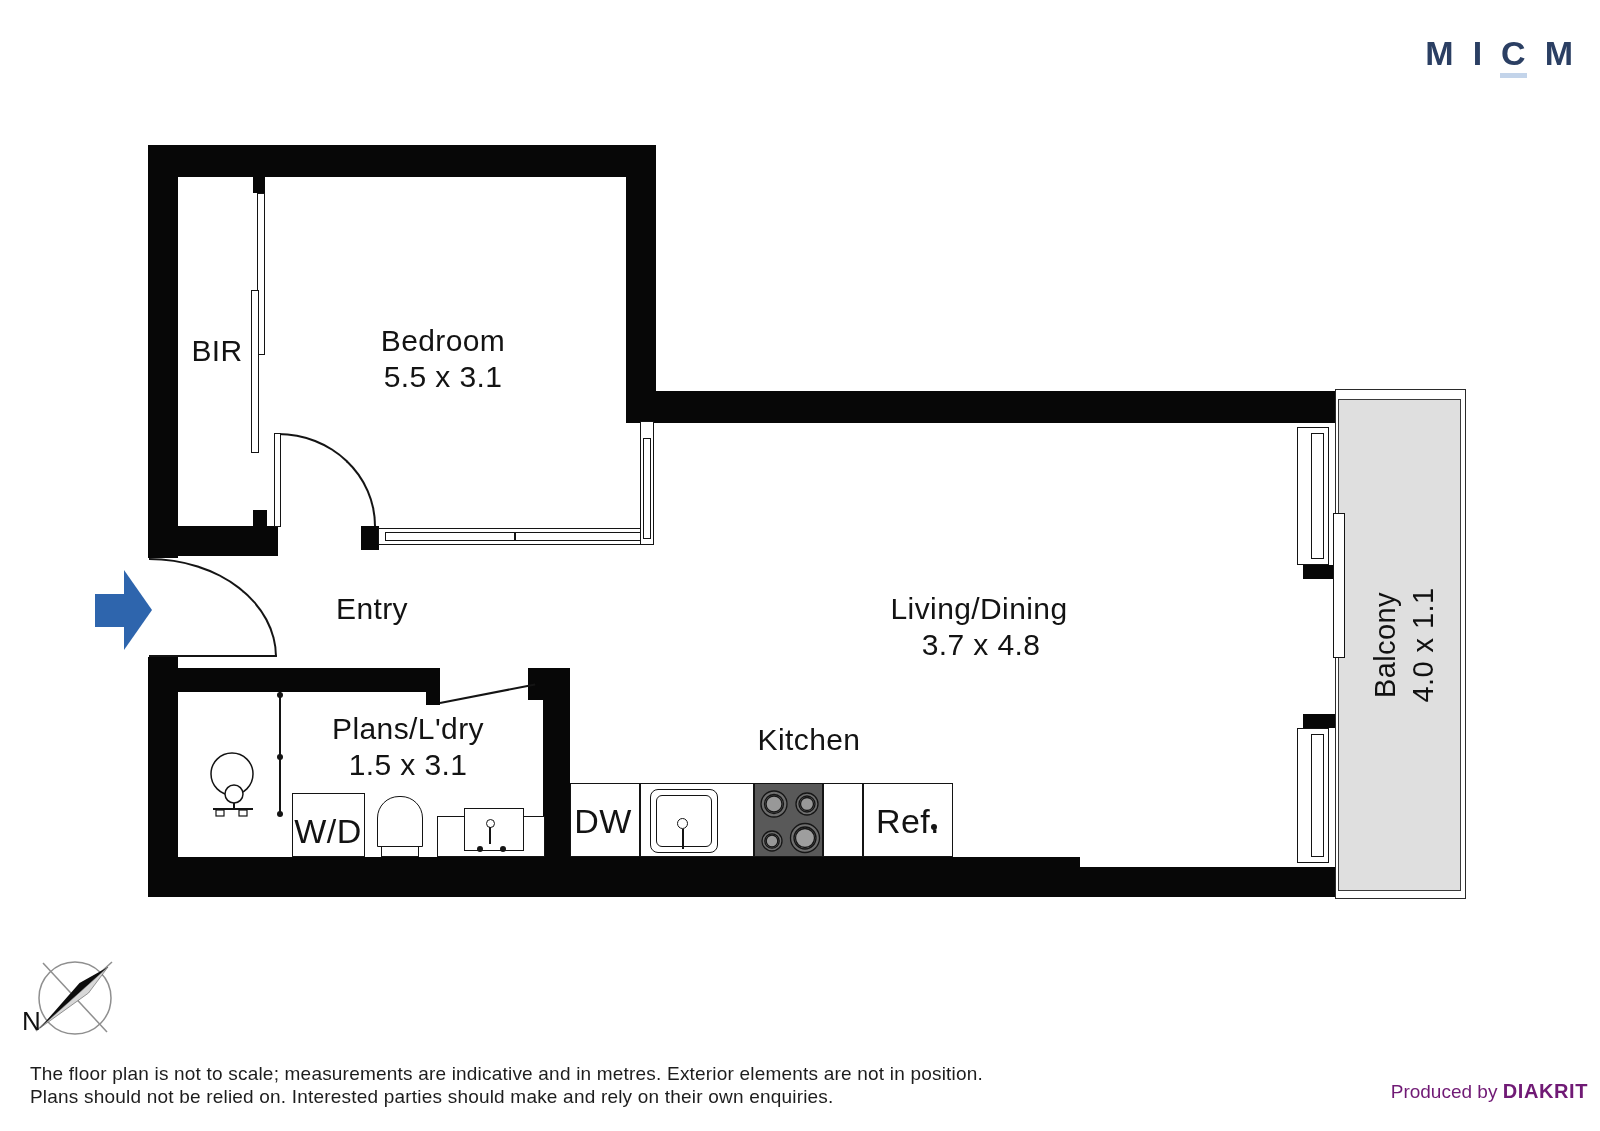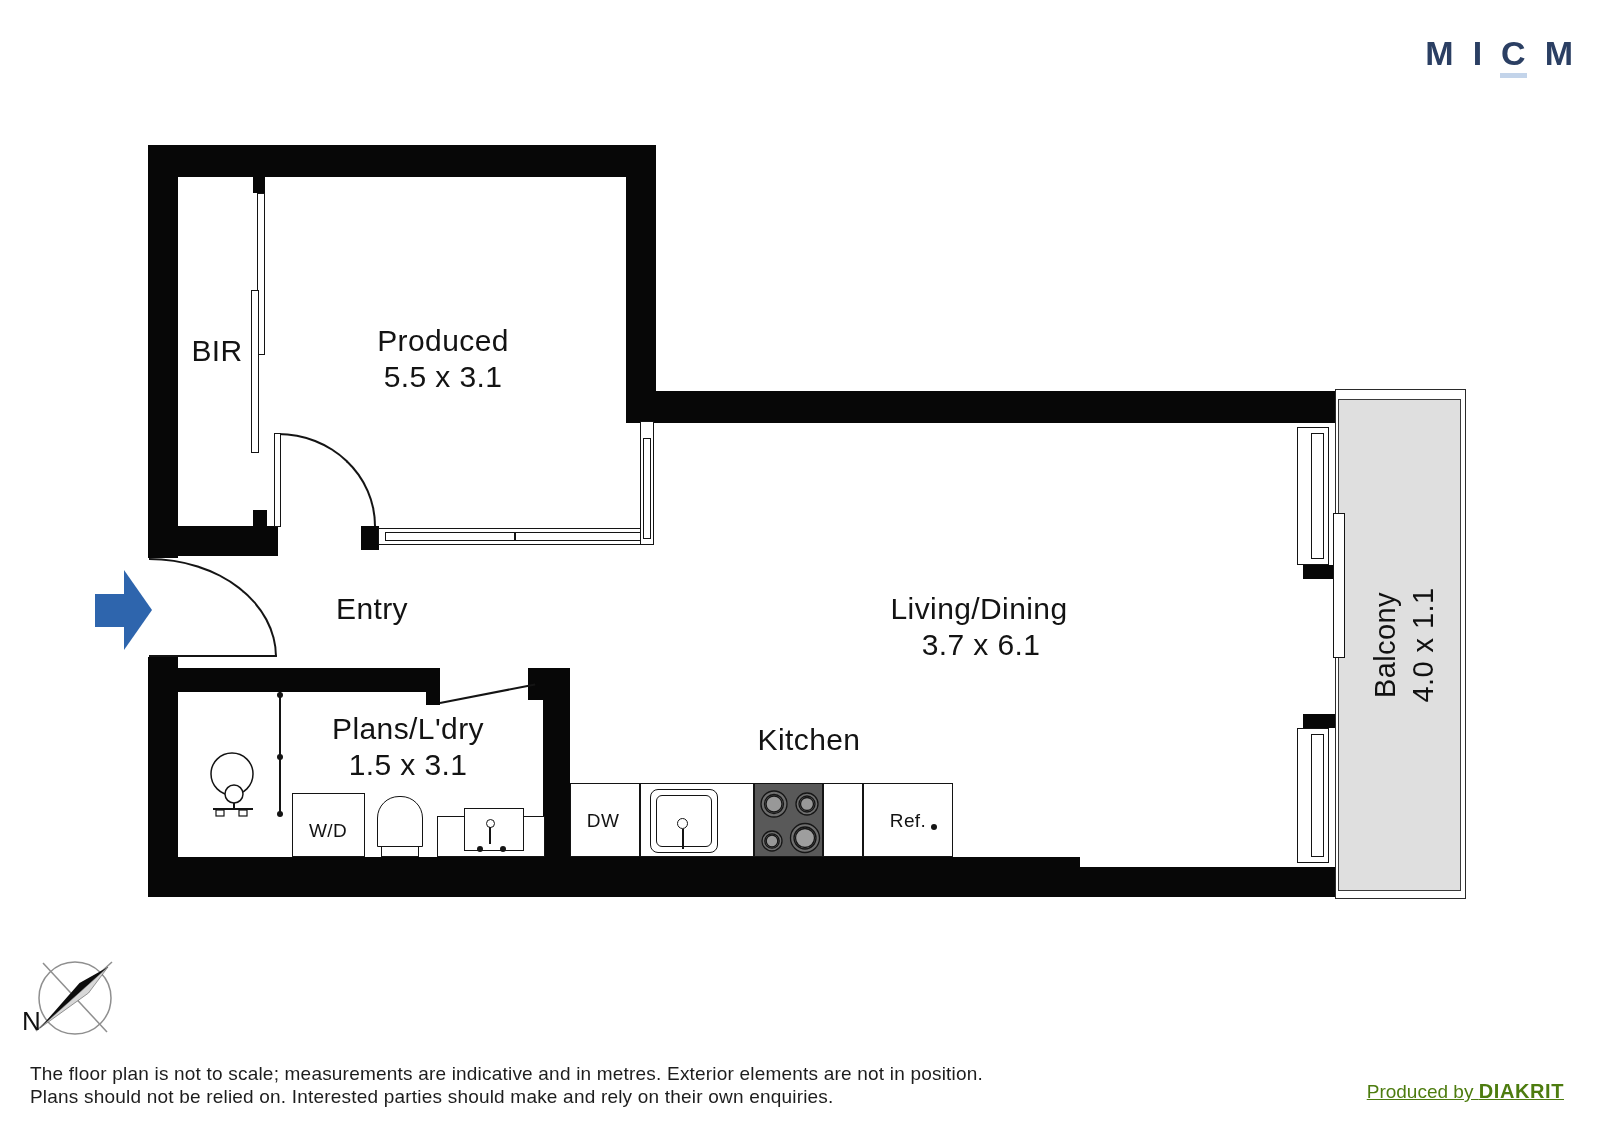--- a/index.html
+++ b/index.html
@@ -6,21 +6,21 @@
   #canvas{
     position:relative;width:1600px;height:1131px;background:#ffffff;overflow:hidden;
     font-family:"Liberation Sans", sans-serif;color:#111;
   }
   .w{position:absolute;background:#070707;}
   .box{position:absolute;background:#fff;border:1.5px solid #141414;box-sizing:border-box;}
   .thin{border-width:1px;}
   .line{position:absolute;background:#141414;}
   .dot{position:absolute;background:#141414;border-radius:50%;width:6px;height:6px;}
   .label{position:absolute;transform:translate(-50%,-50%);font-size:30px;letter-spacing:.4px;color:#131313;white-space:nowrap;}
-  .label.small{font-size:19px;}
+  .label.small{font-size:34px;}
   .arc{position:absolute;background:#fff;box-sizing:border-box;
        border-top:2px solid #141414;border-right:2px solid #141414;
        border-top-right-radius:100% 100%;}
   #entry-door{border-bottom:2px solid #141414;}
   #balcony-outer{position:absolute;left:1335px;top:389px;width:131px;height:510px;
        border:1.5px solid #2a2a2a;box-sizing:border-box;background:#fff;}
   #balcony-deck{position:absolute;left:2px;top:9px;right:4px;bottom:7px;
        background:#dfdfdf;border:1px solid #3a3a3a;}
   #balcony-label{position:absolute;left:1404px;top:645px;transform:translate(-50%,-50%) rotate(-90deg);
        text-align:center;font-size:29px;line-height:38px;letter-spacing:.4px;white-space:nowrap;}
@@ -28,21 +28,21 @@
        background:#595959;border:1.5px solid #141414;box-sizing:border-box;}
   .ring{position:absolute;border:1.5px solid #141414;border-radius:50%;background:#fff;box-sizing:border-box;}
   #entry-arrow-tail{position:absolute;left:95px;top:594px;width:30px;height:33px;background:#2e65ad;}
   #entry-arrow-head{position:absolute;left:124px;top:570px;width:0;height:0;
        border-top:40px solid transparent;border-bottom:40px solid transparent;border-left:28px solid #2e65ad;}
   #logo{position:absolute;top:36px;right:27px;display:flex;gap:19px;
        font-size:34px;font-weight:bold;color:#2b3f63;letter-spacing:0;}
   .logo-letter{position:relative;line-height:1;}
   .logo-c::after{content:"";position:absolute;left:-1px;right:-1px;bottom:-8px;height:5px;background:#c3d4ea;}
   .footer-line{position:absolute;left:30px;font-size:19px;color:#1d1d1d;letter-spacing:.2px;}
-  #produced{position:absolute;right:36px;top:1080px;font-size:19px;color:#4d7c0f;text-decoration:underline;}
+  #produced{position:absolute;right:12px;top:1080px;font-size:19px;color:#701a75;}
   #produced b{font-size:20px;letter-spacing:.6px;}
   #compass-n{position:absolute;left:22px;top:1006px;font-size:26px;font-weight:500;color:#111;}
   svg{position:absolute;overflow:visible;}
 </style>
 </head>
 <body>
 
 <div id="canvas">
 
   <div class="w" style="left:148px;top:145px;width:507px;height:32px;"></div>
@@ -149,25 +149,25 @@
     </svg>
   </div>
 
   <div class="box" style="left:823px;top:783px;width:40px;height:74px;"></div>
 
   <div class="box" style="left:863px;top:783px;width:90px;height:74px;"></div>
   <div class="label small" style="left:908px;top:821px;">Ref.</div>
   <div class="dot" style="left:931px;top:824px;"></div>
 
   <div class="label" style="left:217px;top:351px;">BIR</div>
-  <div class="label" style="left:443px;top:341px;">Produced</div>
+  <div class="label" style="left:443px;top:341px;">Bedroom</div>
   <div class="label" style="left:443px;top:377px;">5.5 x 3.1</div>
   <div class="label" style="left:372px;top:609px;">Entry</div>
   <div class="label" style="left:979px;top:609px;">Living/Dining</div>
-  <div class="label" style="left:981px;top:645px;">3.7 x 6.1</div>
+  <div class="label" style="left:981px;top:645px;">3.7 x 4.8</div>
   <div class="label" style="left:408px;top:729px;">Plans/L'dry</div>
   <div class="label" style="left:408px;top:765px;">1.5 x 3.1</div>
   <div class="label" style="left:809px;top:740px;">Kitchen</div>
 
   <div id="logo">
     <span class="logo-letter">M</span>
     <span class="logo-letter">I</span>
     <span class="logo-letter logo-c">C</span>
     <span class="logo-letter">M</span>
   </div>

